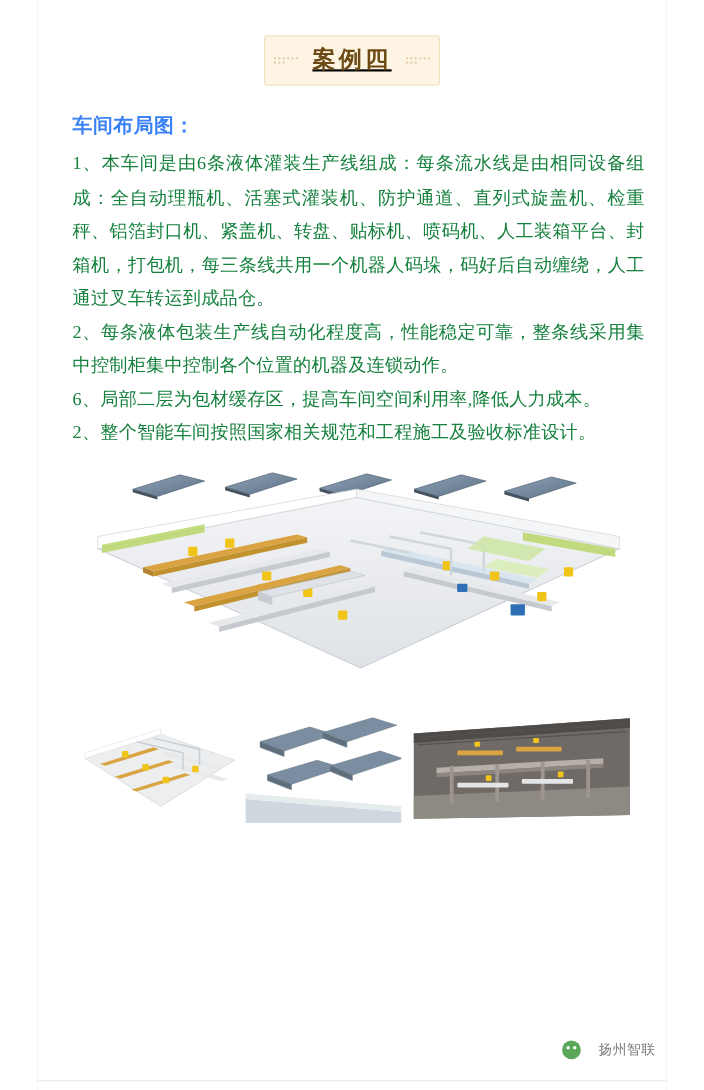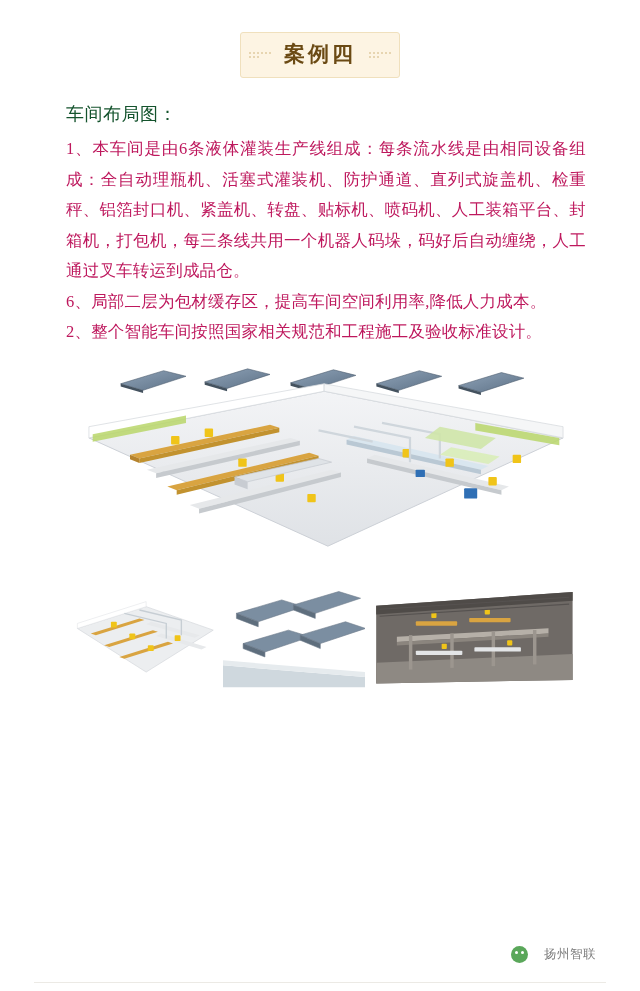--- a/index.html
+++ b/index.html
@@ -49,20 +49,21 @@
     left: 50%;
     transform: translateX(-50%);
     top: 32px;
     min-width: 160px;
     padding: 9px 18px 10px 18px;
     background: #fdf4e3;
     border: 1px solid #f0e0bd;
     border-radius: 3px;
     text-align: center;
     box-sizing: border-box;
+    text-decoration: underline;
   }
   .title-badge .dots-left,
   .title-badge .dots-right {
     position: absolute;
     top: 50%;
     transform: translateY(-50%);
     width: 22px;
     height: 14px;
     display: flex;
     flex-wrap: wrap;
@@ -87,29 +88,29 @@
     color: #6b4a14;
     letter-spacing: 3px;
     line-height: 1.2;
   }
 
   .content {
     padding: 0 20px 0 32px;
   }
   .heading {
     font-size: 18px;
-    font-weight: normal;
-    color: #14532d;
+    font-weight: bold;
+    color: #3b82f6;
     margin: 6px 0 8px 0;
     letter-spacing: 0.5px;
   }
   .para {
     font-size: 16.5px;
     line-height: 1.85;
-    color: #be185d;
+    color: #15803d;
     text-align: justify;
     margin: 0 0 0 0;
     letter-spacing: 0.2px;
   }
 
   .figures {
     margin-top: 14px;
     padding: 0 8px;
   }
   .fig-main {
@@ -210,20 +211,21 @@
             <i></i>
         </span>
         <div class="title-text">案例四</div>
       </div>
     </div>
 
     <div class="content">
       <div class="heading">车间布局图：</div>
 
       <p class="para">1、本车间是由6条液体灌装生产线组成：每条流水线是由相同设备组成：全自动理瓶机、活塞式灌装机、防护通道、直列式旋盖机、检重秤、铝箔封口机、紧盖机、转盘、贴标机、喷码机、人工装箱平台、封箱机，打包机，每三条线共用一个机器人码垛，码好后自动缠绕，人工通过叉车转运到成品仓。</p>
+      <p class="para">2、每条液体包装生产线自动化程度高，性能稳定可靠，整条线采用集中控制柜集中控制各个位置的机器及连锁动作。</p>
       <p class="para">6、局部二层为包材缓存区，提高车间空间利用率,降低人力成本。</p>
       <p class="para">2、整个智能车间按照国家相关规范和工程施工及验收标准设计。</p>
 
       <div class="figures">
 
         <div class="fig-main">
           <svg viewBox="0 0 540 205" width="100%" height="100%" preserveAspectRatio="xMidYMid meet">
             <defs>
               <linearGradient id="floorG" x1="0" y1="0" x2="0" y2="1">
                 <stop offset="0" stop-color="#f3f4f6"></stop>

